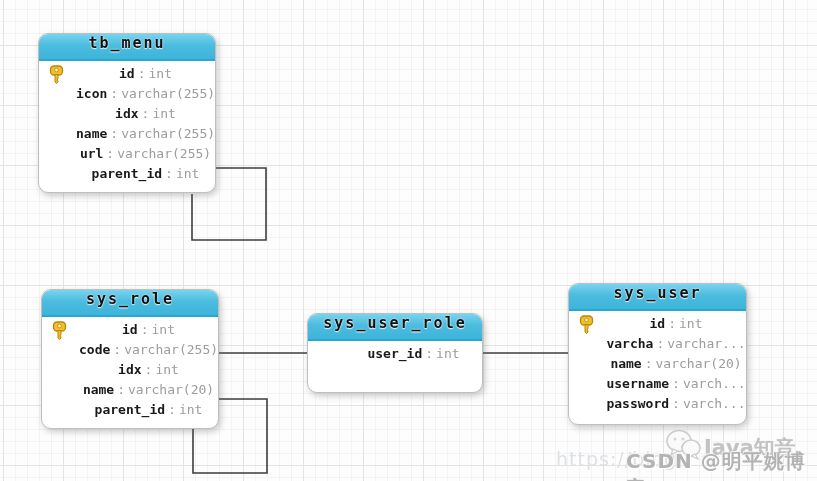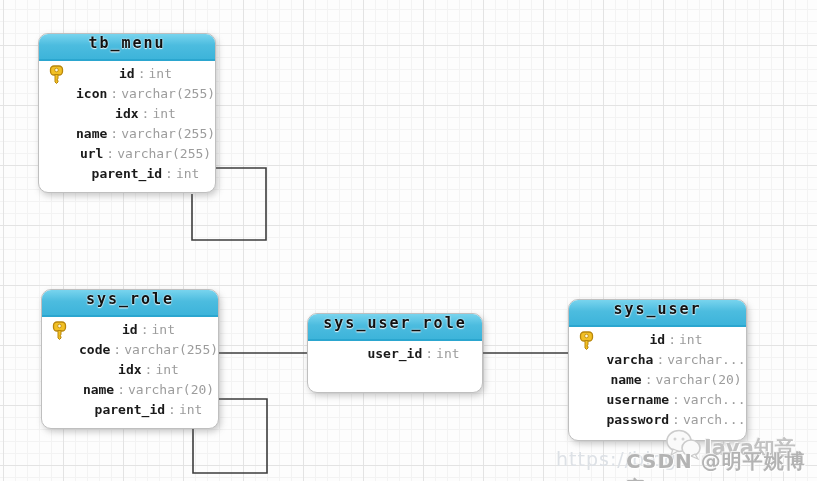--- a/index.html
+++ b/index.html
@@ -117,21 +117,21 @@
 
   <div class="entity" style="left: 307px; top: 313px; width: 176px; height: 80px;">
     <div class="entity-header">
       <span class="entity-title">sys_user_role</span>
     </div>
     <div class="entity-body">
           <div class="field-row"><span class="field-name">user_id</span><span class="field-colon">:</span><span class="field-type">int</span></div>
         </div>
   </div>
 
-  <div class="entity" style="left: 568px; top: 283px; width: 179px; height: 142px; margin-top: 16px;">
+  <div class="entity" style="left: 568px; top: 283px; width: 179px; height: 142px;">
     <div class="entity-header">
       <span class="entity-title">sys_user</span>
     </div>
     <div class="entity-body">
           <div class="field-row"><span class="key-icon"><svg viewBox="0 0 15 19" width="15" height="19">
                 <rect x="1.5" y="1" width="12" height="9" rx="3.5" fill="#f2c024" stroke="#b8860b" stroke-width="1.3"></rect>
                 <circle cx="7.5" cy="5" r="1.8" fill="#fff8dc" stroke="#b8860b" stroke-width="0.8"></circle>
                 <path d="M6 9.5 L6 17 L7.5 18.5 L9 17 L9 15.5 L7.8 14.8 L9 13.8 L9 9.5 Z" fill="#f2c024" stroke="#b8860b" stroke-width="1"></path>
               </svg></span><span class="field-name">id</span><span class="field-colon">:</span><span class="field-type">int</span></div>
           <div class="field-row"><span class="field-name">varcha</span><span class="field-colon">:</span><span class="field-type">varchar...</span></div>

